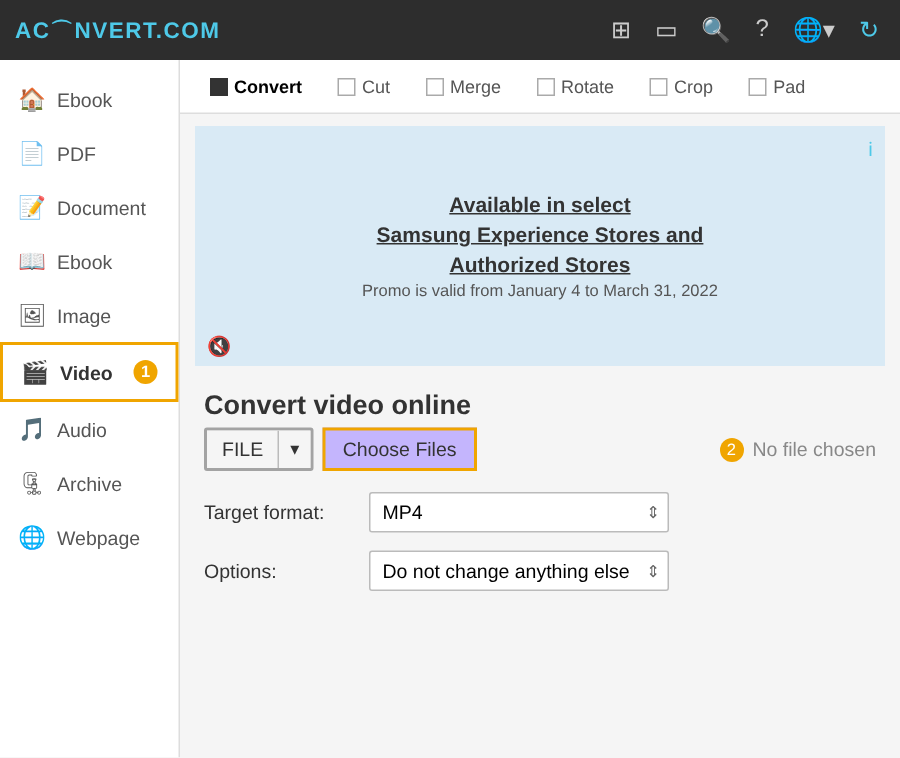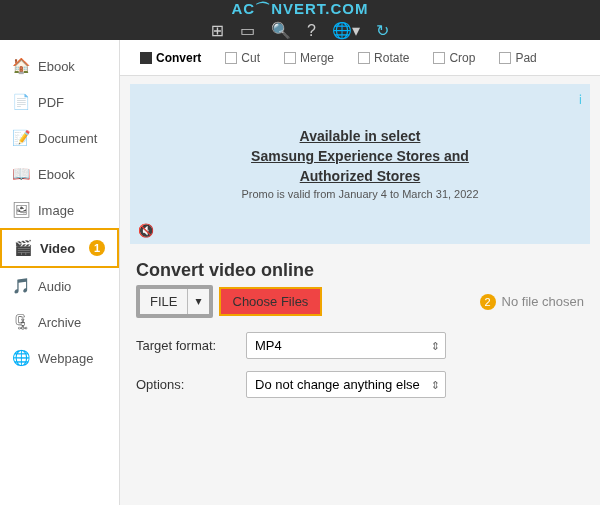--- a/index.html
+++ b/index.html
@@ -6,21 +6,20 @@
     body { font-family: Arial, sans-serif; font-size: 13px; background: #f5f5f5; width: 600px; height: 505px; overflow: hidden; }
 
     
     .navbar {
       background: #2d2d2d;
       height: 40px;
       display: flex;
       align-items: center;
       justify-content: space-between;
       padding: 0 10px;
-      flex-direction: column;
     }
     .navbar-logo {
       color: #fff;
       font-size: 15px;
       font-weight: bold;
       letter-spacing: 1px;
     }
     .navbar-logo span { color: #4ec9e8; }
     .navbar-icons {
       display: flex;
@@ -191,42 +190,42 @@
 
     
     .file-row {
       display: flex;
       align-items: center;
       gap: 6px;
       margin-bottom: 14px;
     }
     .file-btn-group {
       display: flex;
-      border: 4px solid #a3a3a3;
+      border: 2px solid #a3a3a3;
       border-radius: 2px;
       overflow: hidden;
       background: #fff;
     }
     .file-btn-label {
       padding: 5px 10px;
       font-size: 13px;
       color: #333;
       background: #f5f5f5;
       border-right: 1px solid #bbb;
     }
     .file-btn-dropdown {
       padding: 5px 7px;
       font-size: 12px;
       color: #333;
       background: #f5f5f5;
       cursor: pointer;
     }
     .choose-files-btn {
       border: 2px solid #f0a500;
-      background: #ef4444;
+      background: #c4b5fd;
       padding: 5px 12px;
       font-size: 13px;
       cursor: pointer;
       color: #333;
     }
     .no-file-text {
       color: #888;
       font-size: 13px;
     }
 

